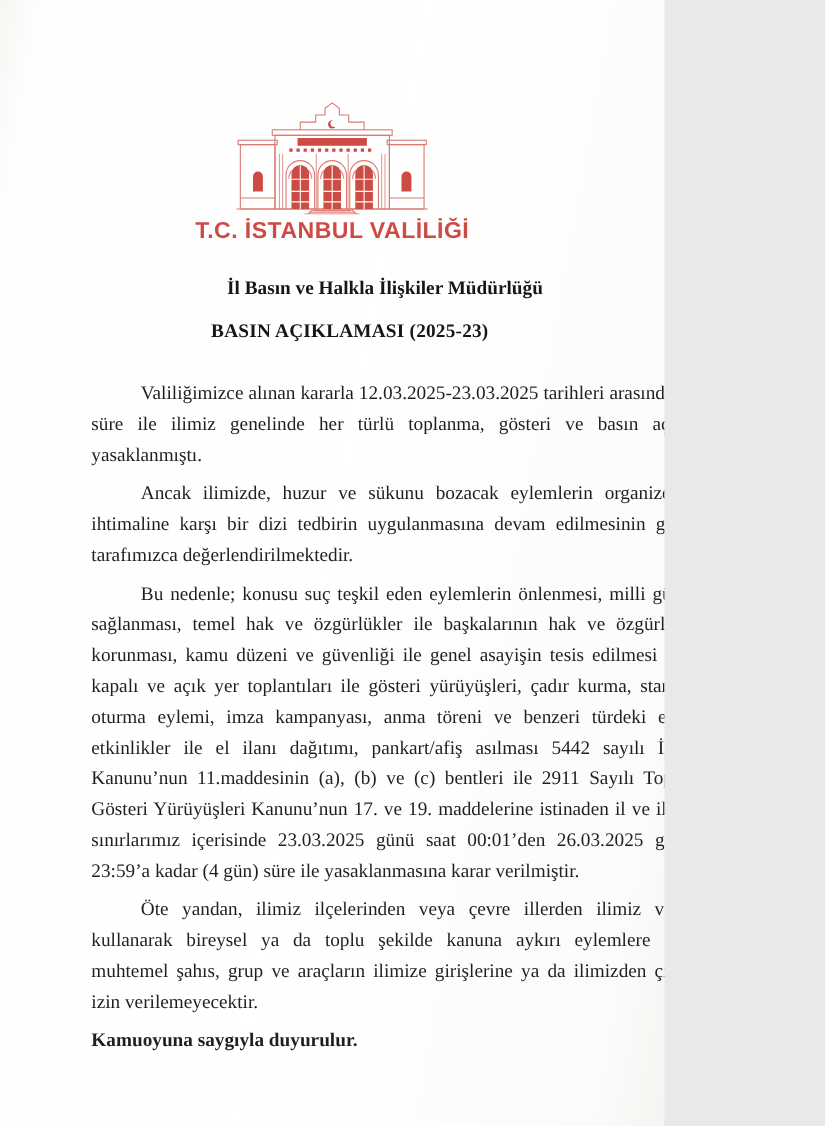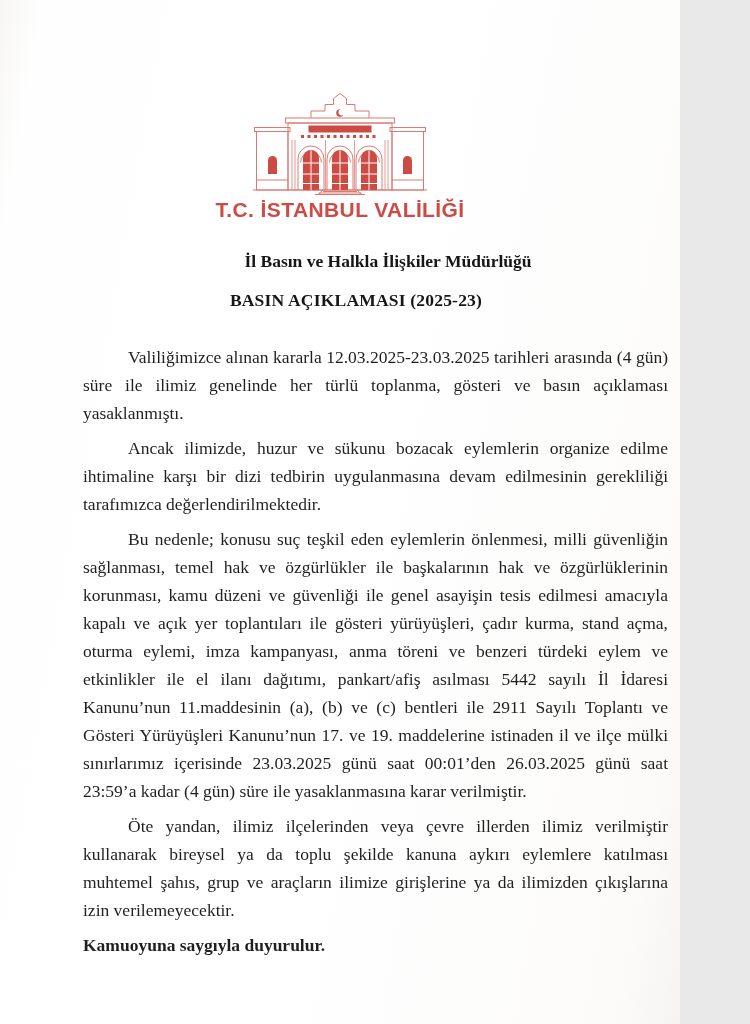--- a/index.html
+++ b/index.html
@@ -7,21 +7,21 @@
     padding: 0;
   }
   body {
     width: 750px;
     height: 1024px;
     background: #e9e9e9;
     font-family: "Liberation Serif", serif;
   }
   .page {
     position: relative;
-    width: 680px;
+    width: 604px;
     height: 1024px;
     overflow: hidden;
     background: linear-gradient(100deg, #f7f6f3 0%, #fefefe 5%, #ffffff 50%, #fcfbfa 92%, #f5f4f1 100%);
     color: #1c1c1c;
   }
   .logo-wrap {
     position: absolute;
     top: 92px;
     left: 0;
     width: 100%;

